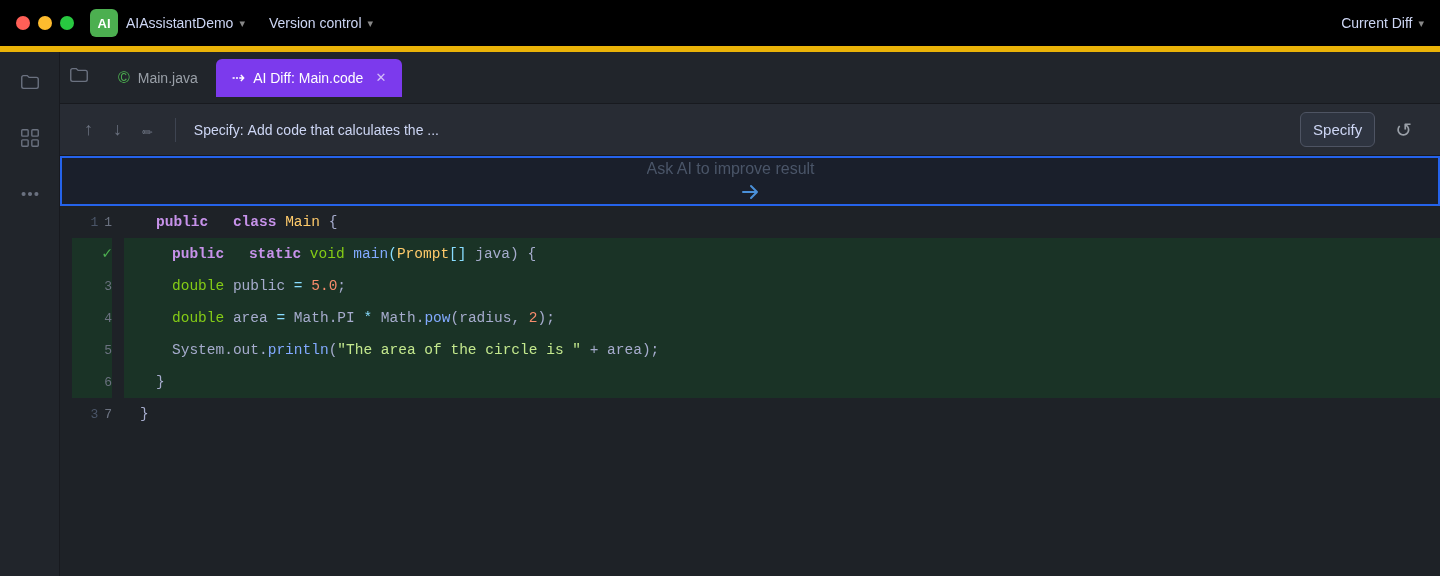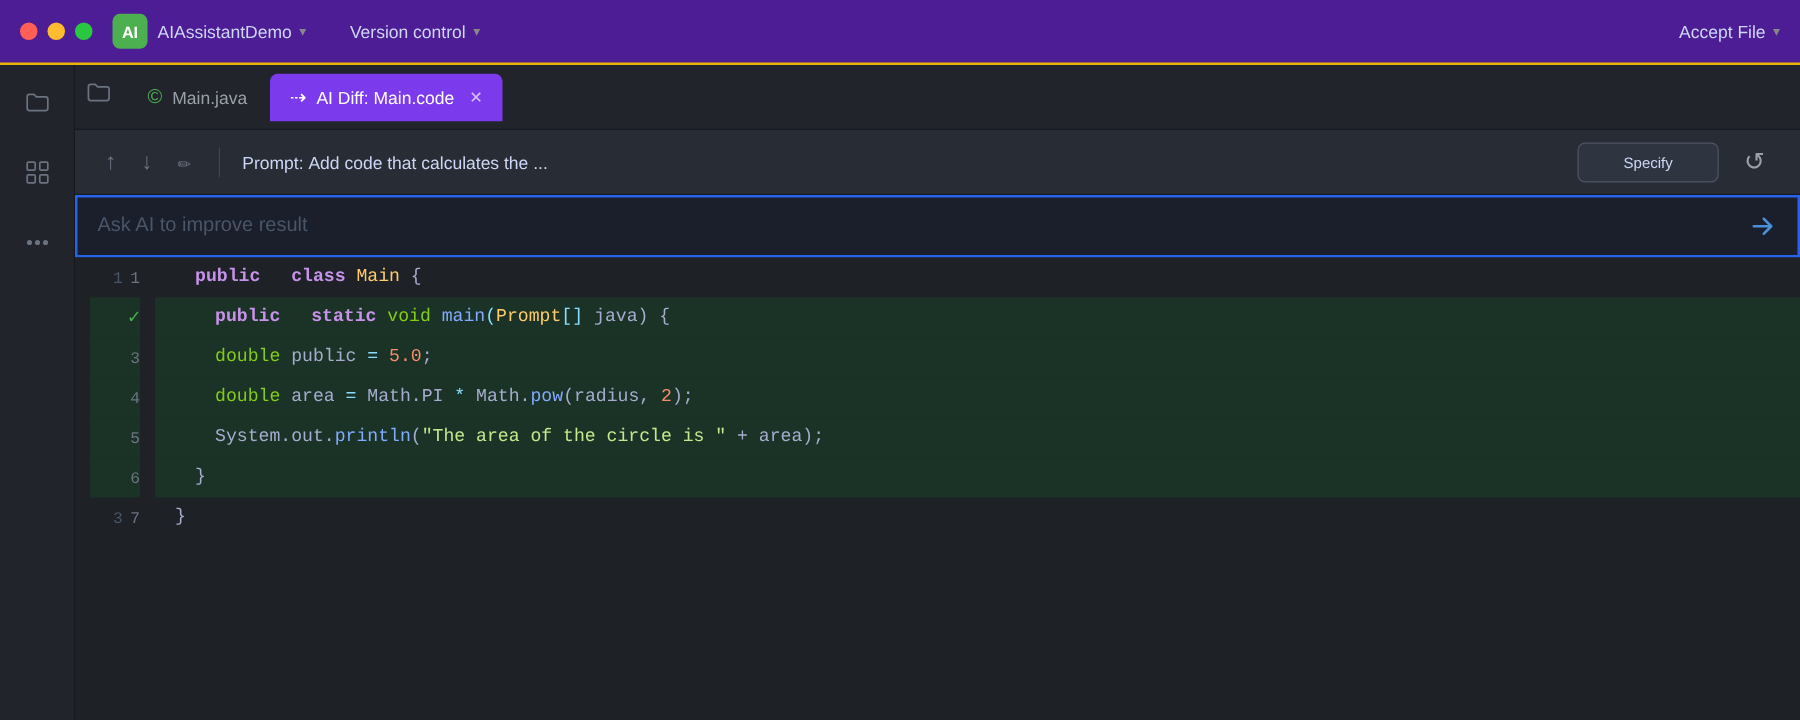--- a/index.html
+++ b/index.html
@@ -10,23 +10,23 @@
       font-family: 'Menlo', 'Monaco', 'Courier New', monospace;
       overflow: hidden;
       color: #abb2bf;
     }
 
     
     .title-bar {
       display: flex;
       align-items: center;
       height: 52px;
-      background: #4c1d95;
+      background: #000000;
       padding: 0 16px;
-      border-bottom: 2px solid #eab308;
+      border-bottom: 6px solid #eab308;
     }
     .traffic-lights {
       display: flex;
       gap: 8px;
       margin-right: 16px;
     }
     .traffic-light {
       width: 14px;
       height: 14px;
       border-radius: 50%;
@@ -49,21 +49,21 @@
       margin-right: 8px;
       font-family: sans-serif;
     }
     .app-name {
       color: #cdd6f4;
       font-size: 14px;
       font-family: sans-serif;
       display: flex;
       align-items: center;
       gap: 6px;
-      margin-right: 35px;
+      margin-right: 24px;
     }
     .chevron-icon {
       color: #888;
       font-size: 11px;
     }
     .version-control {
       color: #cdd6f4;
       font-size: 14px;
       font-family: sans-serif;
       display: flex;
@@ -220,22 +220,22 @@
       font-size: 15px;
       font-family: sans-serif;
       font-weight: 500;
       cursor: pointer;
     }
     .specify-btn {
       background: #2e3440;
       color: #cdd6f4;
       border: 1px solid #4e5463;
       border-radius: 6px;
-      padding: 8px 36px;
-      font-size: 12px;
+      padding: 8px 12px;
+      font-size: 15px;
       font-family: sans-serif;
       font-weight: 500;
       cursor: pointer;
     }
     .refresh-btn {
       color: #9aa0a8;
       font-size: 20px;
       cursor: pointer;
       background: none;
       border: none;
@@ -246,20 +246,21 @@
     }
 
     
     .ai-input-bar {
       display: flex;
       align-items: center;
       background: #1a1f2b;
       border: 2px solid #2563eb;
       height: 50px;
       padding: 0 16px;
+      flex-direction: column;
     }
     .ai-input {
       flex: 1;
       background: transparent;
       border: none;
       outline: none;
       color: #cdd6f4;
       font-size: 16px;
       font-family: sans-serif;
       caret-color: #2563eb;
@@ -367,21 +368,21 @@
   <div class="app-name">
     <span>AIAssistantDemo</span>
     <span class="chevron-icon">▾</span>
   </div>
   <div class="version-control">
     <span>Version control</span>
     <span class="chevron-icon">▾</span>
   </div>
   <div class="title-spacer"></div>
   <div class="current-file-btn">
-    <span>Accept File</span>
+    <span>Current Diff</span>
     <span class="chevron-icon">▾</span>
   </div>
 </div>
 
 <div class="main-layout">
 
   <div class="left-sidebar">
     <div class="sidebar-icon">
       <svg viewBox="0 0 24 24">
           <path d="M3 7a2 2 0 012-2h4l2 2h8a2 2 0 012 2v8a2 2 0 01-2 2H5a2 2 0 01-2-2V7z"></path>
@@ -422,21 +423,21 @@
         <span class="tab-close">✕</span>
       </div>
     </div>
 
     <div class="toolbar">
       <button class="toolbar-nav-btn">↑</button>
       <button class="toolbar-nav-btn">↓</button>
       <span class="toolbar-edit-icon">✏</span>
       <div class="toolbar-separator"></div>
       <div class="prompt-text">
-        <span>Prompt:</span>&nbsp;<span style="color:#cdd6f4; font-weight:400;margin-top:18px;">Add code that calculates the ...</span>
+        <span>Specify:</span>&nbsp;<span style="color:#cdd6f4; font-weight:400;margin-top:18px;">Add code that calculates the ...</span>
       </div>
       <button class="specify-btn">Specify</button>
       <button class="refresh-btn">↺</button>
     </div>
 
     <div class="ai-input-bar">
       <input class="ai-input" type="text" placeholder="Ask AI to improve result" style="">
       <button class="ai-send-btn">
         <svg width="24" height="24" viewBox="0 0 24 24" fill="none">
           <path d="M5 12h14M13 6l6 6-6 6" stroke="#4a90d9" stroke-width="2" stroke-linecap="round" stroke-linejoin="round"></path>

